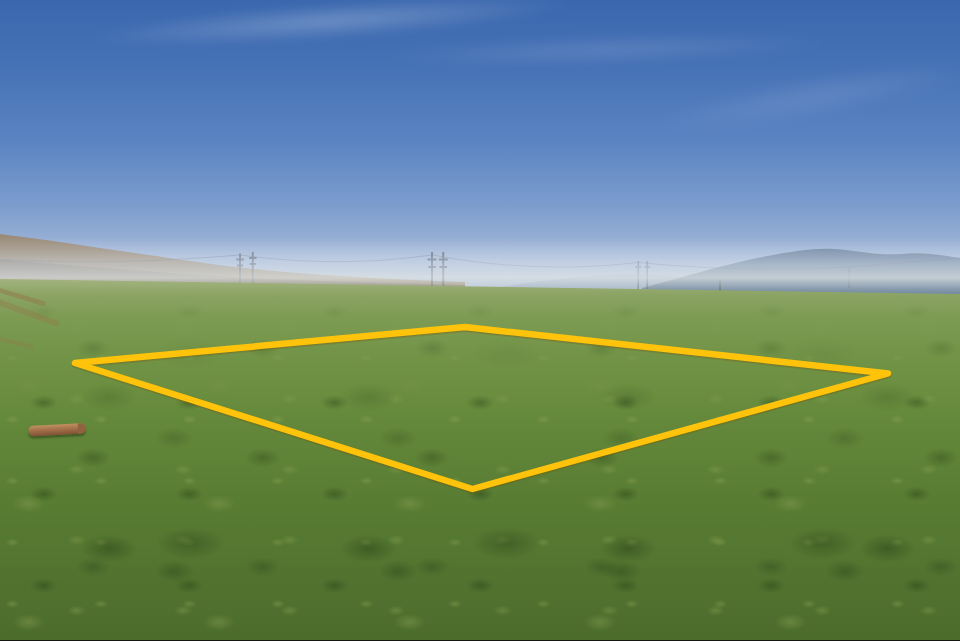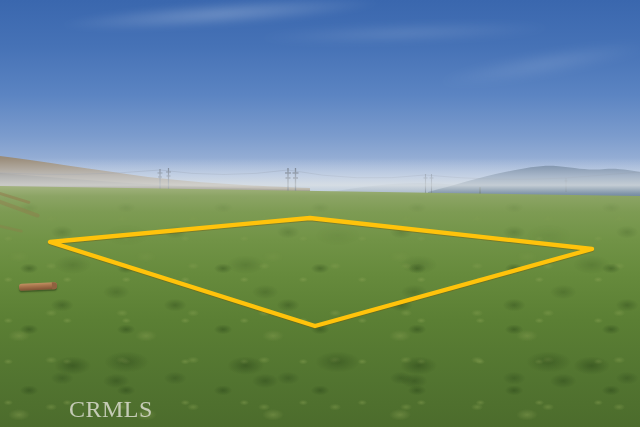--- a/index.html
+++ b/index.html
@@ -151,15 +151,14 @@
   <div class="track track1"></div>
   <div class="track track2"></div>
   <div class="track track3"></div>
 
   <div class="log"></div>
 
   <svg class="boundary-svg" viewBox="0 0 640 427">
     <polygon points="50,242 310,218 592,249 315,326" style="stroke: rgb(255, 195, 11);"></polygon>
   </svg>
 
-  <div class="watermark" style="color: rgba(231, 229, 221, 0.78);">CRMLS</div>
 
 </div>
 
 </body></html>

